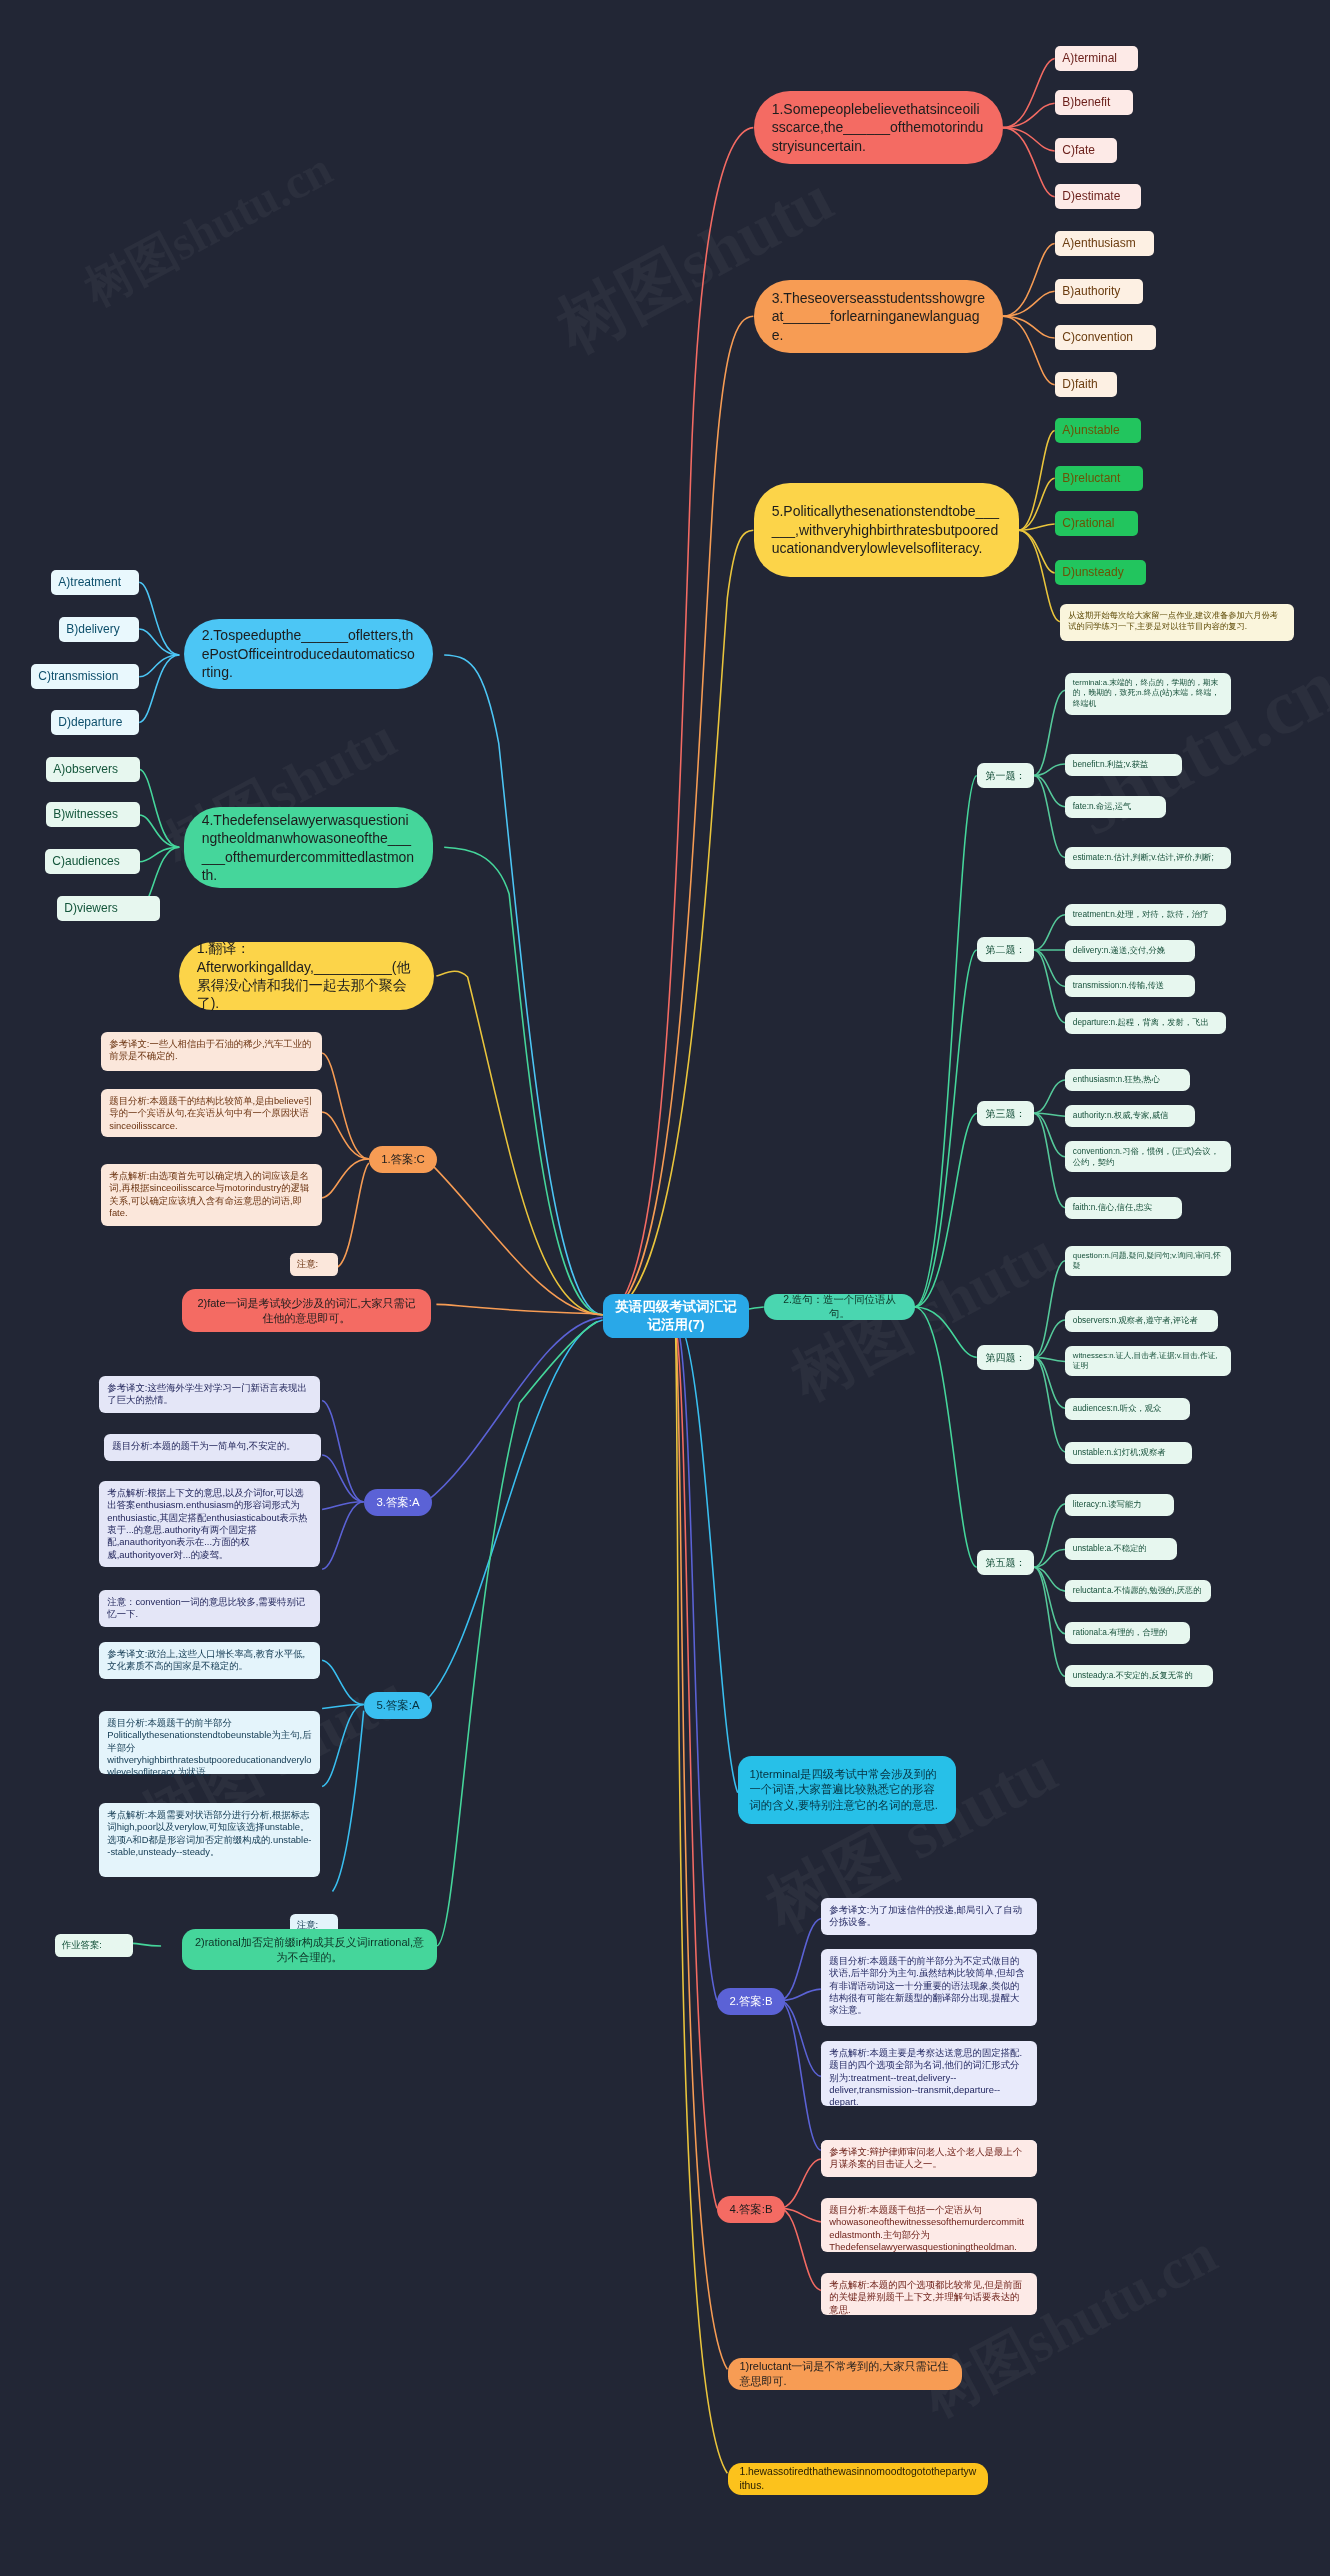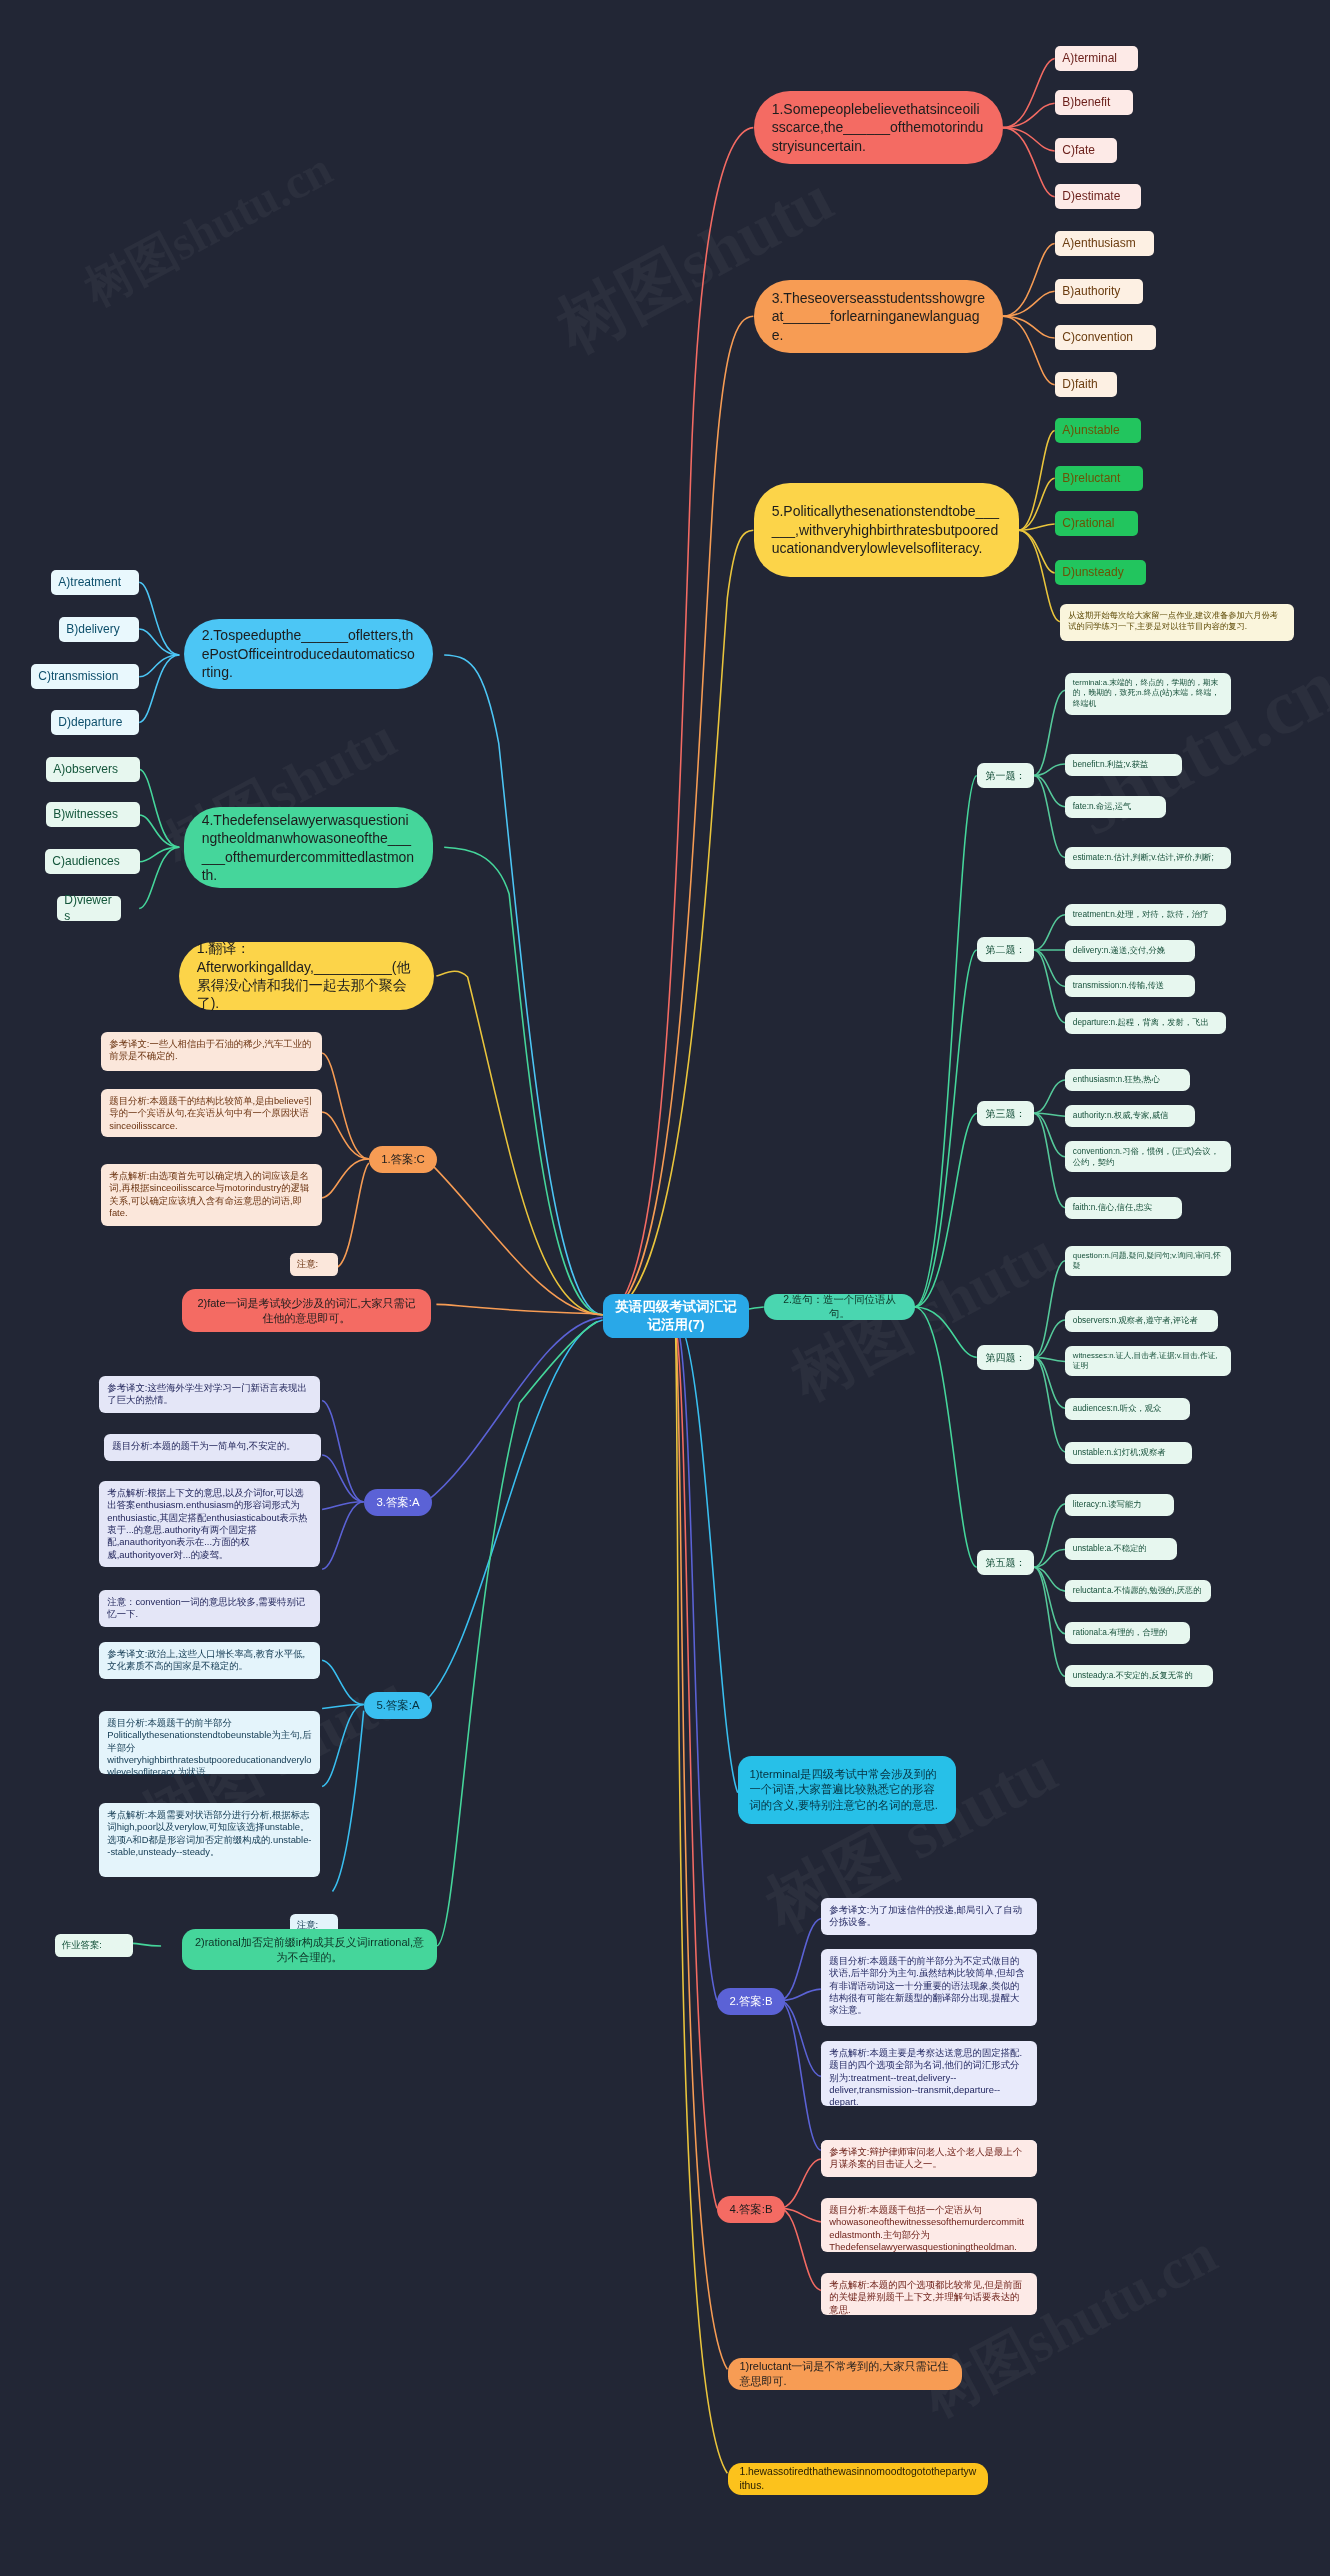--- a/index.html
+++ b/index.html
@@ -324,21 +324,21 @@
   </div>
   <div class="node opt green" style="left:46px;top:757px;width:94px;height:25px;">
     <span>A)observers</span>
     </div>
   <div class="node opt green" style="left:46px;top:802px;width:94px;height:25px;">
     <span>B)witnesses</span>
     </div>
   <div class="node opt green" style="left:45px;top:849px;width:95px;height:25px;">
     <span>C)audiences</span>
     </div>
-  <div class="node opt green" style="left:57px;top:896px;width:64px;height:25px;">
+  <div class="node opt green" style="left:57px;top:896px;width:103px;height:25px;">
     <span>D)viewers</span>
     </div>
 
   <div class="node q yellow" style="left:179px;top:942px;width:255px;height:68px;">
     <span>1.翻译：Afterworkingallday,__________(他累得没心情和我们一起去那个聚会了).</span>
   </div>
 
   <div class="node pill orange" style="left:369px;top:1146px;width:68px;height:27px;">
     <span>1.答案:C</span>
   </div>

